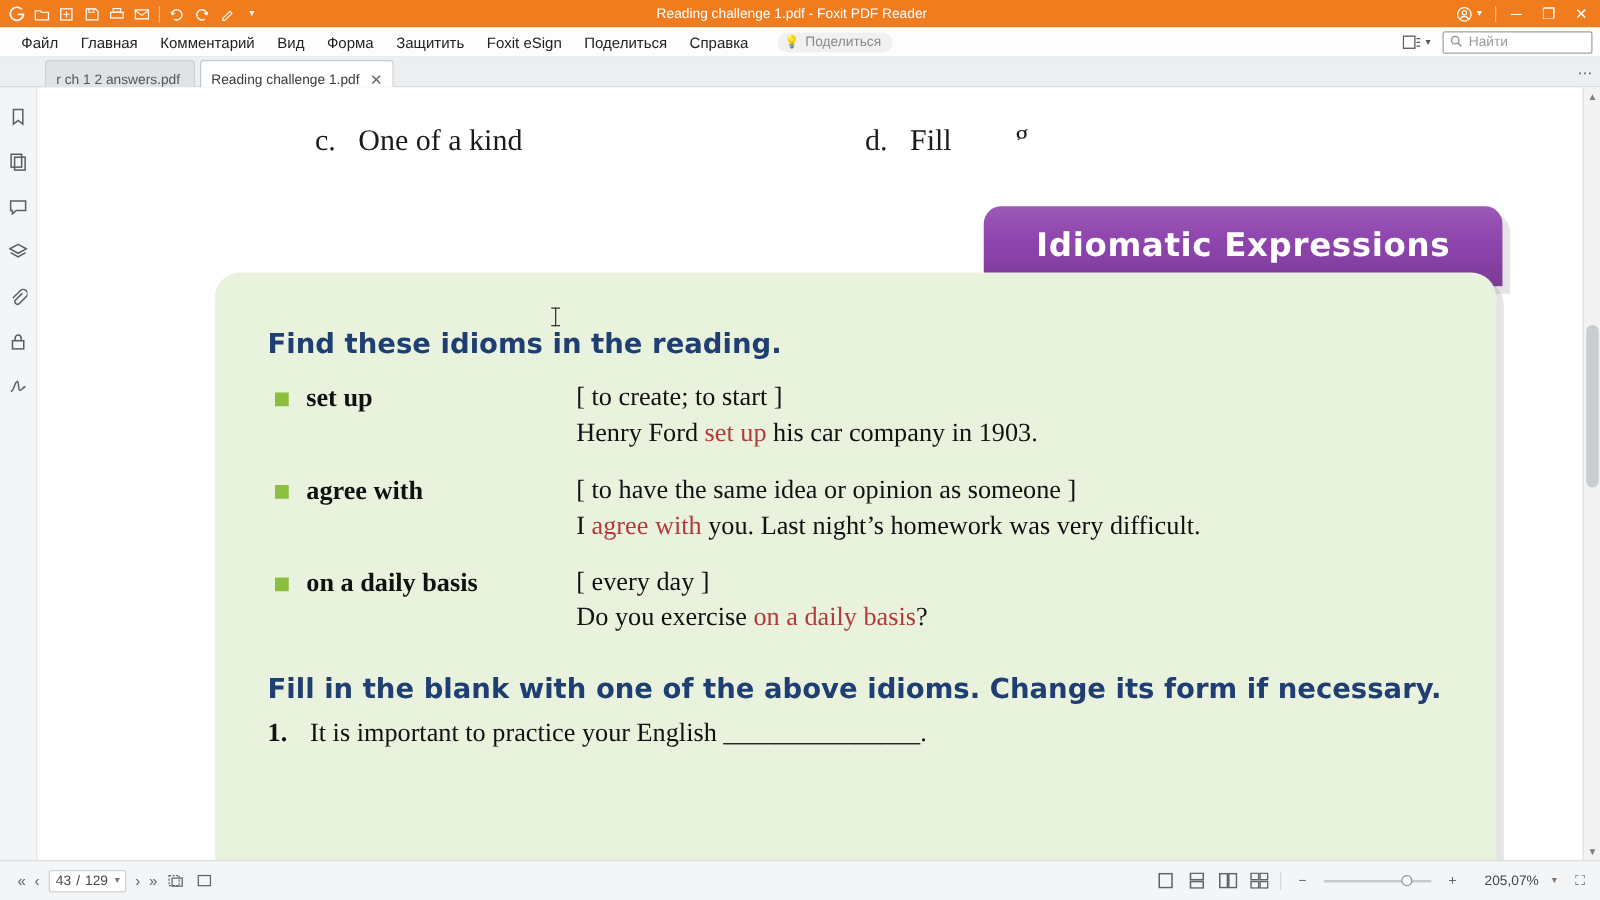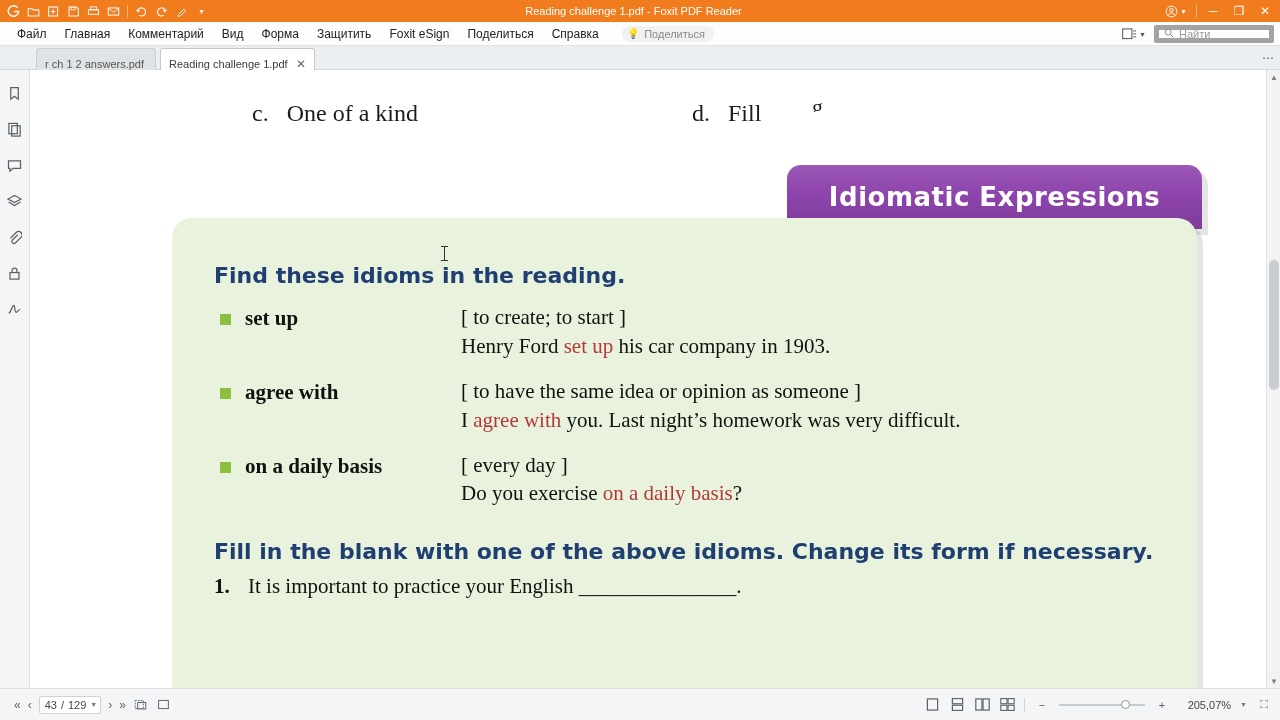--- a/index.html
+++ b/index.html
@@ -64,21 +64,21 @@
     color: #8a8a8a; font-size: 11px;
   }
   .menubar-right {
     position: absolute; right: 6px; top: 0; height: 24px;
     display: flex; align-items: center; gap: 8px;
   }
   .mb-tool { display: flex; align-items: center; gap: 2px; color: #555; font-size: 11px; }
   .searchbox {
     display: flex; align-items: center; gap: 5px;
     width: 120px; height: 18px;
-    border: 5px solid #a3a3a3; border-radius: 2px;
+    border: 1px solid #a3a3a3; border-radius: 2px;
     background: #fff; padding: 0 5px;
     font-size: 11px; color: #9a9a9a;
   }
 
   
   .tabstrip {
     position: absolute; left: 0; top: 46px; width: 1280px; height: 24px;
     background: #eceff1;
     border-bottom: 1px solid #d3d7d9;
   }

